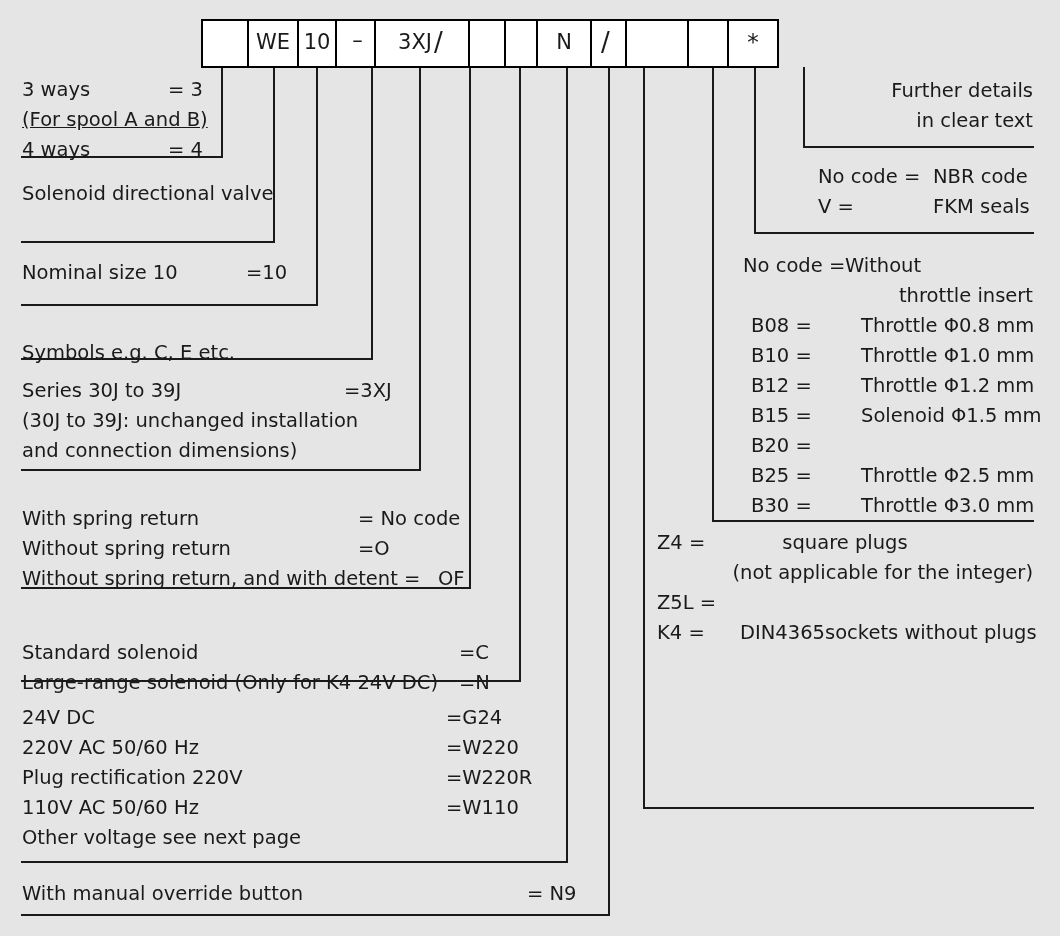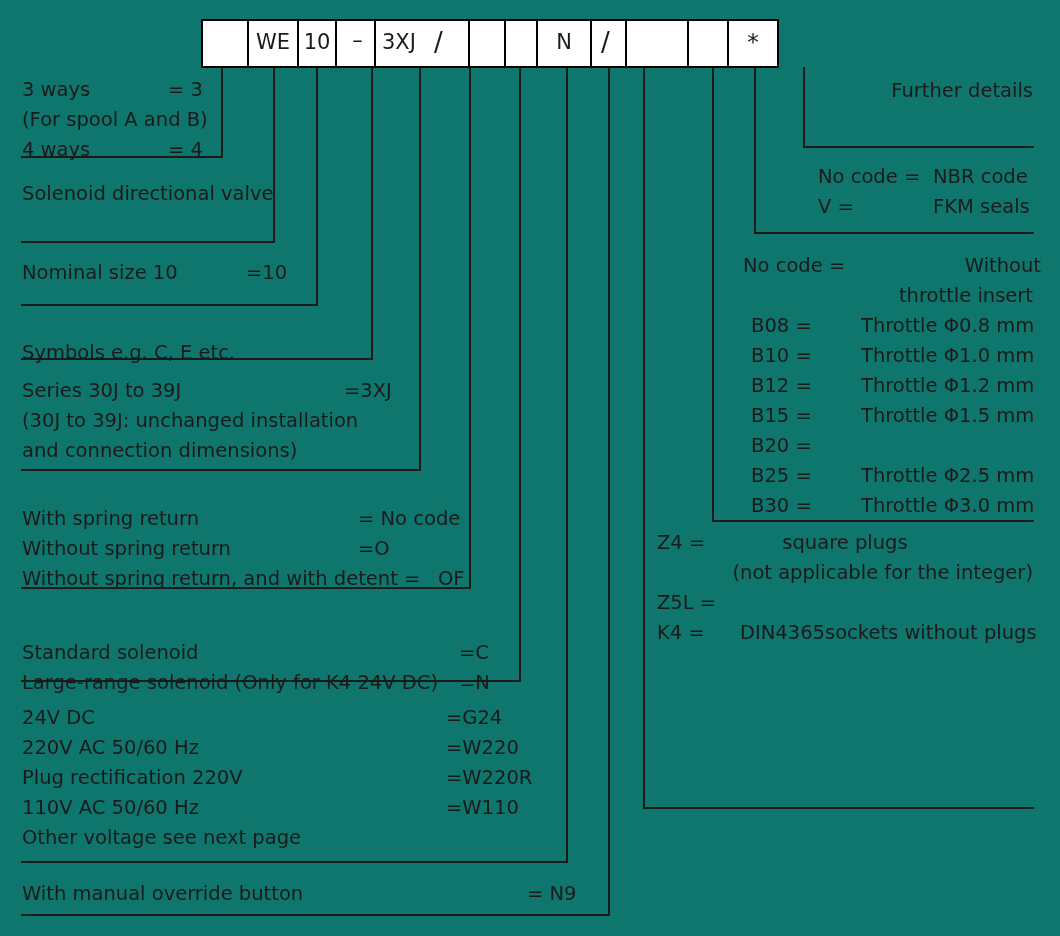--- a/index.html
+++ b/index.html
@@ -4,21 +4,21 @@
 <style>
   html, body {
     margin: 0;
     padding: 0;
     background: #ffffff;
   }
   #page {
     position: relative;
     width: 1060px;
     height: 936px;
-    background: #0f766e;
+    background: #e5e5e5;
     font-family: "DejaVu Sans", "Liberation Sans", sans-serif;
     color: #1a1a1a;
     overflow: hidden;
   }
   #lines {
     position: absolute;
     left: 0; top: 0;
     width: 1060px; height: 936px;
     pointer-events: none;
   }
@@ -115,21 +115,21 @@
       </div>
     <div class="code-cell" style="width:50px">
         <span class="glyph">WE</span>
       </div>
     <div class="code-cell" style="width:38px">
         <span class="glyph">10</span>
       </div>
     <div class="code-cell" style="width:37px;border-right:none">
         <span class="glyph" style="position:relative;top:-3px;left:2px">–</span>
       </div>
-    <div class="code-cell sep-left" style="width:58px;border-right:none;justify-content:flex-start;padding-left:8px">
+    <div class="code-cell sep-left" style="width:58px;border-right:none;justify-content:flex-end;padding-left:8px">
         <span class="glyph">3XJ</span>
       </div>
     <div class="code-cell" style="width:38px">
         <span class="slashmark" style="left:2px;top:8px">/</span>
       </div>
     <div class="code-cell" style="width:36px">
         <span class="glyph"></span>
       </div>
     <div class="code-cell" style="width:32px">
         <span class="glyph"></span>
@@ -144,21 +144,21 @@
         <span class="glyph"></span>
       </div>
     <div class="code-cell" style="width:40px">
         <span class="glyph"></span>
       </div>
     <div class="code-cell" style="width:48px">
         <span class="glyph star">*</span>
       </div>
   </div>
 
-  <div class="tblock" style="left:22px; top:75px; width:220px;">
+  <div class="tblock" style="left:22px; top:75px; width:220px;text-decoration:underline;">
     <span class="pair">
       <span class="lbl">3 ways</span>
       <span class="val" style="left:146px">= 3</span>
     </span>
     <span class="tline">(For spool A and B)</span>
     <span class="pair">
       <span class="lbl">4 ways</span>
       <span class="val" style="left:146px">= 4</span>
     </span>
   </div>
@@ -238,54 +238,55 @@
 
   <div class="tblock" style="left:22px; top:879px; width:580px;">
     <span class="pair">
       <span class="lbl">With manual override button</span>
       <span class="val" style="left:505px">= N9</span>
     </span>
   </div>
 
   <div class="tblock r" style="left:733px; top:76px; width:300px;">
     <span class="tline">Further details</span>
+    <span class="tline">in clear text</span>
   </div>
 
   <div class="tblock" style="left:733px; top:162px; width:300px;">
     <span class="pair">
       <span class="lbl" style="left:85px">No code =</span>
       <span class="val" style="left:200px">NBR code</span>
     </span>
     <span class="pair">
       <span class="lbl" style="left:85px">V          =</span>
       <span class="val" style="left:200px">FKM seals</span>
     </span>
   </div>
 
   <div class="tblock" style="left:733px; top:251px; width:300px;">
     <span class="pair">
       <span class="lbl" style="left:10px">No code =</span>
-      <span class="val" style="left:8px; width:300px; text-align:right">Without</span>
+      <span class="val" style="left:0; width:300px; text-align:center">Without</span>
     </span>
     <span class="tline r">throttle insert</span>
     <span class="pair">
       <span class="lbl" style="left:18px">B08 =</span>
       <span class="val" style="left:128px">Throttle Φ0.8 mm</span>
     </span>
     <span class="pair">
       <span class="lbl" style="left:18px">B10 =</span>
       <span class="val" style="left:128px">Throttle Φ1.0 mm</span>
     </span>
     <span class="pair">
       <span class="lbl" style="left:18px">B12 =</span>
       <span class="val" style="left:128px">Throttle Φ1.2 mm</span>
     </span>
     <span class="pair">
       <span class="lbl" style="left:18px">B15 =</span>
-      <span class="val" style="left:128px">Throttle Φ1.5 mm</span>
+      <span class="val" style="left:128px">Solenoid Φ1.5 mm</span>
     </span>
     <span class="pair">
       <span class="lbl" style="left:18px">B20 =</span>
     </span>
     <span class="pair">
       <span class="lbl" style="left:18px">B25 =</span>
       <span class="val" style="left:128px">Throttle Φ2.5 mm</span>
     </span>
     <span class="pair">
       <span class="lbl" style="left:18px">B30 =</span>

